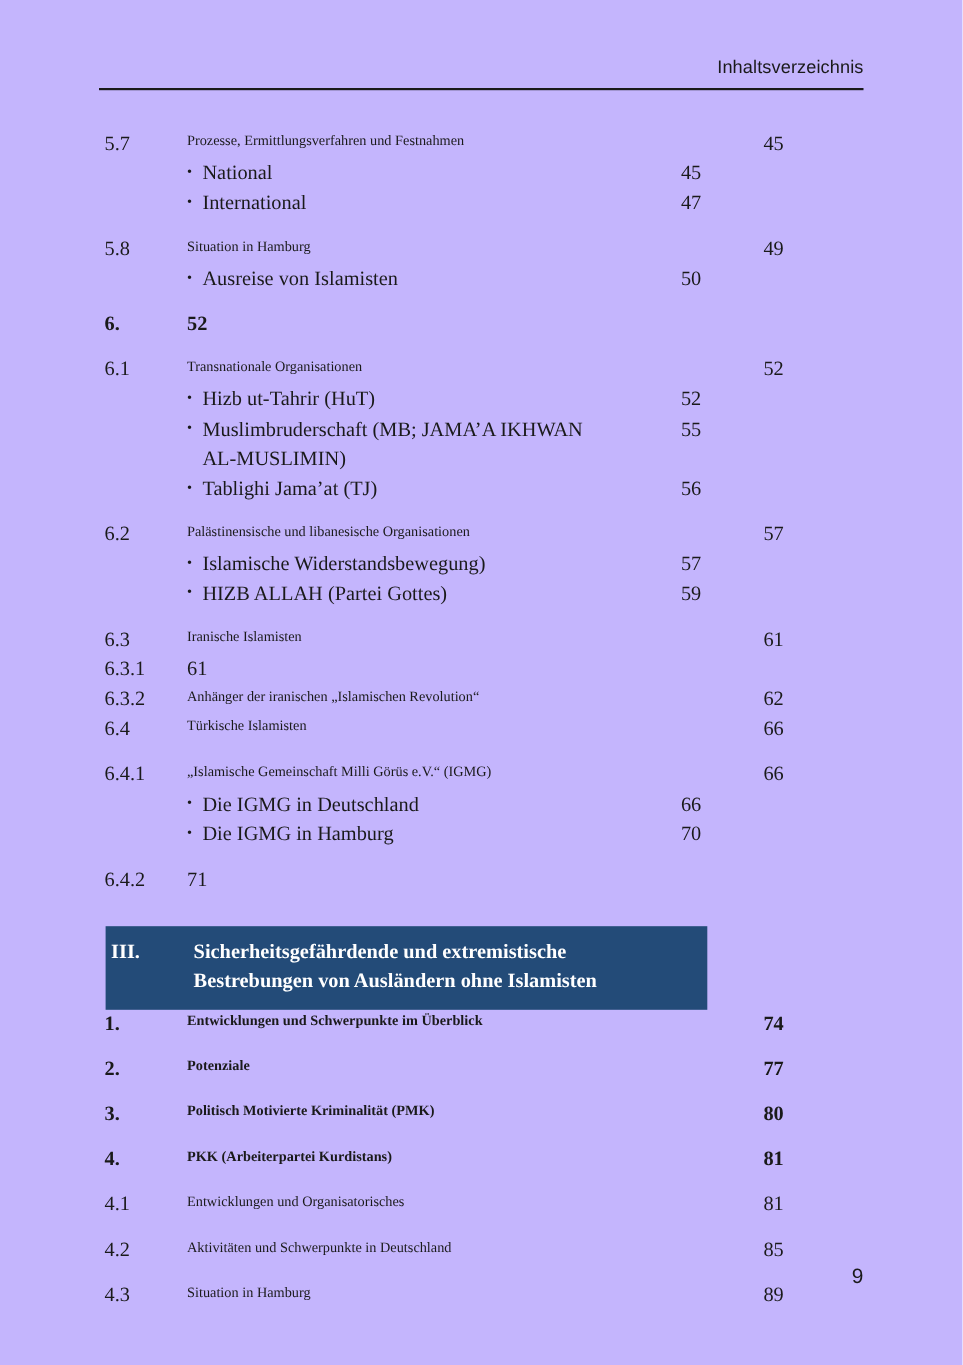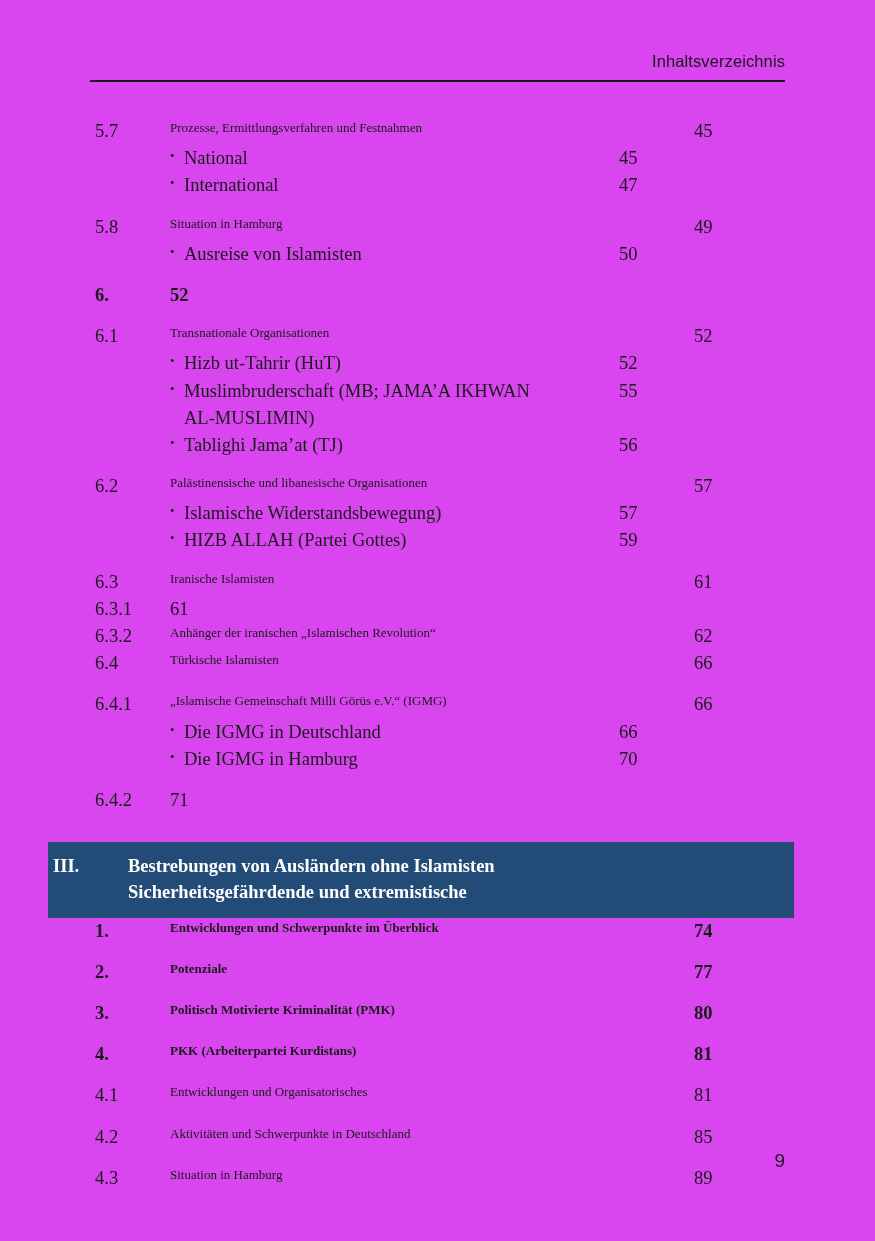--- a/index.html
+++ b/index.html
@@ -10,21 +10,21 @@
   }
   body {
     font-family: "Liberation Sans", sans-serif;
     color: #1a1a1a;
   }
   .page {
     position: relative;
     width: 875px;
     height: 1241px;
     margin: 0 auto;
-    background: #d946ef;
+    background: #c4b5fd;
     overflow: hidden;
   }
 
   
   .running-head {
     position: absolute;
     left: 90px;
     top: 52px;
     width: 695px;
     text-align: right;
@@ -117,22 +117,22 @@
   .bold .page-no {
     font-weight: bold;
   }
 
   
   .gap-sm { height: 14px; }
 
   
   .banner {
     position: relative;
-    margin: 0 0 0 48px;
-    width: 746px;
+    margin: 0 0 0 96px;
+    width: 547px;
     background: #234b78;
     color: #ffffff;
     box-sizing: border-box;
     padding: 11px 0 12px 0;
   }
   .banner .brow {
     display: flex;
     align-items: flex-start;
     padding-left: 5px;
   }
@@ -324,22 +324,22 @@
         </div>
       </div>
 
     <div class="gap-sm"></div>
     <div class="gap-sm"></div>
 
     <div class="banner">
       <div class="brow">
         <div class="bnum">III.</div>
         <div class="btitle">
+          <span>Sicherheitsgefährdende und extremistische</span>
           <span>Bestrebungen von Ausländern ohne Islamisten</span>
-          <span>Sicherheitsgefährdende und extremistische</span>
         </div>
       </div>
     </div>
 
     <div id="toc-after">
         <div class="entry">
           <div class="line bold">
             <div class="num">1.</div>
             <div class="title">Entwicklungen und Schwerpunkte im Überblick</div>
             <div class="page-no">74</div>

